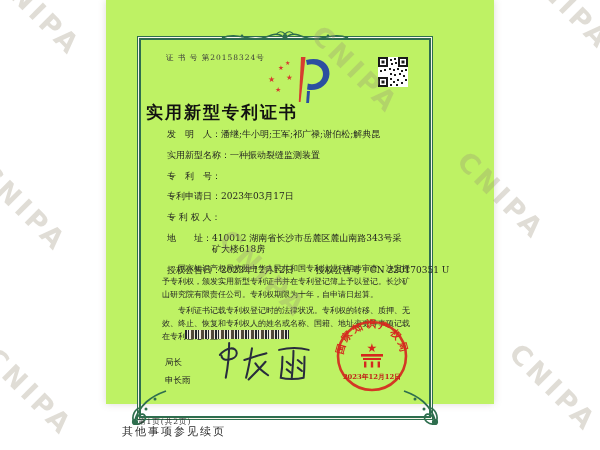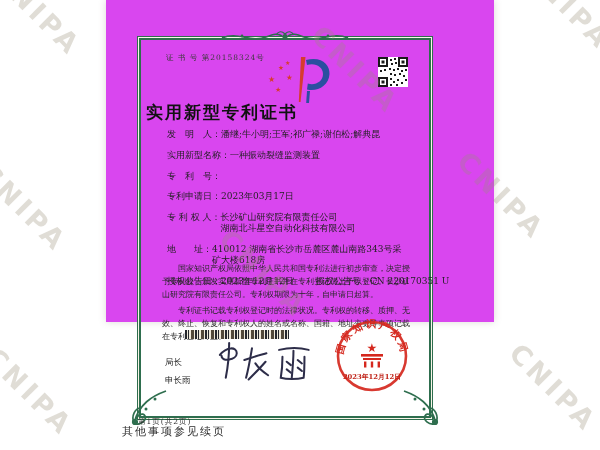--- a/index.html
+++ b/index.html
@@ -11,22 +11,22 @@
   .canvas{position:absolute;inset:0;}
   
   .wm{
     position:absolute;font-family:"DejaVu Sans","Liberation Sans",sans-serif;
     font-weight:bold;font-size:27px;letter-spacing:4px;
     color:rgba(152,141,119,0.30);transform:rotate(45deg);
     z-index:6;pointer-events:none;white-space:nowrap;
   }
   
   .page{
-    position:absolute;left:106px;top:0;width:388px;height:322px;
-    background:#d946ef;box-shadow:0 0 7px rgba(120,110,90,.25);
+    position:absolute;left:106px;top:0;width:388px;height:404px;
+    background:#bef264;box-shadow:0 0 7px rgba(120,110,90,.25);
     z-index:1;
   }
   .frame{
     position:absolute;left:31px;top:36px;width:296px;height:384px;
     border:1px solid #2e6e4e;
     box-shadow:inset 0 0 0 1px #faf5e9, inset 0 0 0 3px #2e6e4e;
     box-sizing:border-box;
   }
   .fl-top{position:absolute;left:50%;top:-9px;transform:translateX(-50%);}
   .fl-corner{position:absolute;bottom:-10px;}
@@ -179,24 +179,20 @@
         </div>
         <div class="row">
           <span class="lbl">专　利　号：</span>
         </div>
         <div class="row">
           <span class="lbl">专利申请日：</span>
           <span class="val">2023年03月17日</span>
         </div>
         <div class="row">
           <span class="lbl">专 利 权 人：</span>
-          <span class="val">
-            <span style="display:block">长沙矿山研究院有限责任公司</span>
-            <span style="display:block">湖南北斗星空自动化科技有限公司</span>
-          </span>
         </div>
         <div class="row">
           <span class="lbl">地　　址：</span>
           <span class="val">410012 湖南省长沙市岳麓区麓山南路343号采矿大楼618房</span>
         </div>
         <div class="row row-pair">
           <span class="pair">
             <span class="lbl">授权公告日：</span>
             <span>2023年12月12日</span>
           </span>

